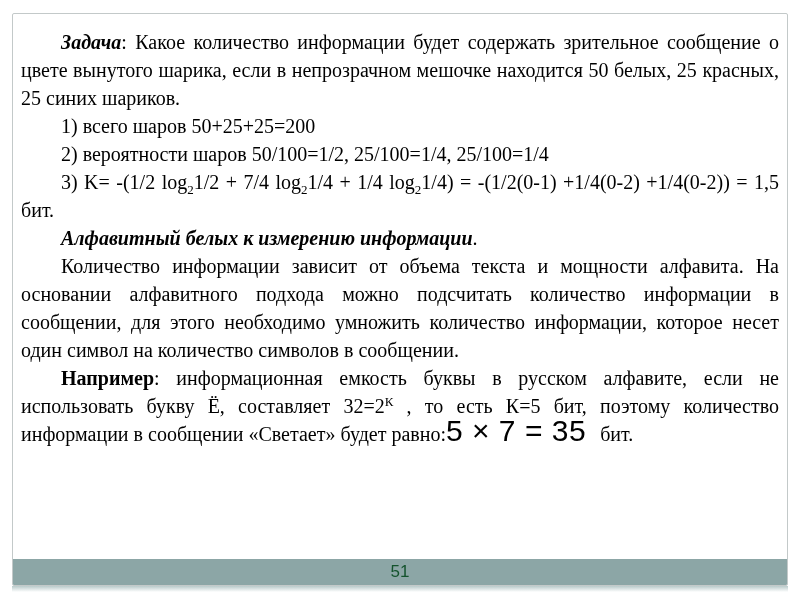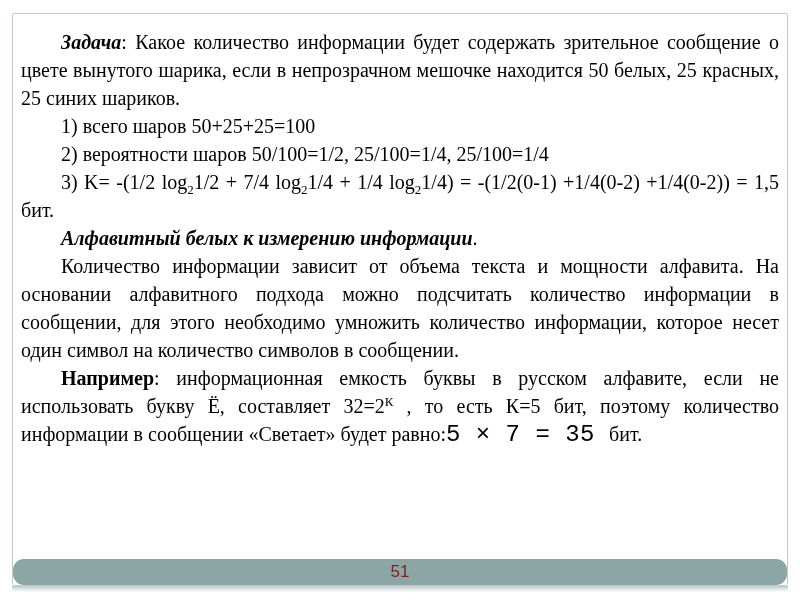--- a/index.html
+++ b/index.html
@@ -45,61 +45,60 @@
     font-size: 13px;
     line-height: 0;
     vertical-align: -5px;
   }
   sup.sk {
     font-size: 13px;
     line-height: 0;
     vertical-align: 7px;
   }
   .formula {
-    font-family: Liberation Mono, monospace;
-    font-size: 24px;
+    font-family: Liberation Sans, sans-serif;
+    font-size: 30px;
     line-height: 0;
     letter-spacing: 0.5px;
     white-space: nowrap;
   }
   .tail-gap { margin-left: 14px; }
   .band {
     position: absolute;
     left: 0;
     right: 0;
     bottom: 0;
     height: 26px;
     background: #8ca6a6;
     display: flex;
     align-items: center;
     justify-content: center;
     font-family: "Liberation Sans", sans-serif;
     font-size: 17px;
-    color: #7f1d1d;
-    border-radius: 11px;
+    color: #14532d;
   }
   .band-fade {
     position: absolute;
     left: 12px;
     width: 776px;
     top: 586px;
     height: 6px;
     background: linear-gradient(#b9caca, #ffffff);
   }
 </style>
 </head>
 <body>
 
 <div class="slide">
   <div class="content-box">
 
     <p class="para"><span class="bi">Задача</span><span>: Какое количество информации будет содержать зрительное сообщение о цвете вынутого шарика, если в непрозрачном мешочке находится 50 белых, 25 красных, 25 синих шариков.</span></p>
 
 
-    <p class="para">1) всего шаров 50+25+25=100</p>
+    <p class="para">1) всего шаров 50+25+25=200</p>
 
     <p class="para">2) вероятности шаров 50/100=1/2, 25/100=1/4, 25/100=1/4</p>
 
     <p class="para"><span>3) K= -(1/2 log</span><sub class="s2">2</sub><span>1/2 + 7/4 log</span><sub class="s2">2</sub><span>1/4 + 1/4 log</span><sub class="s2">2</sub><span>1/4) = -(1/2(0-1) +1/4(0-2) +1/4(0-2)) = 1,5 бит.</span></p>
 
     <p class="para alpha-head"><span class="bi">Алфавитный белых к измерению информации</span><span>.</span></p>
 
     <p class="para">Количество информации зависит от объема текста и мощности алфавита. На основании алфавитного подхода можно подсчитать количество информации в сообщении, для этого необходимо умножить количество информации, которое несет один символ на количество символов в сообщении.</p>
 
     <p class="para example"><b>Например</b><span>: информационная емкость буквы в русском алфавите, если не использовать букву Ё, составляет 32=2</span><sup class="sk">К</sup><span> , то есть К=5 бит, поэтому количество информации в сообщении «Светает» будет равно:</span><span class="formula">5 × 7 = 35</span><span class="tail-gap">бит.</span></p>

